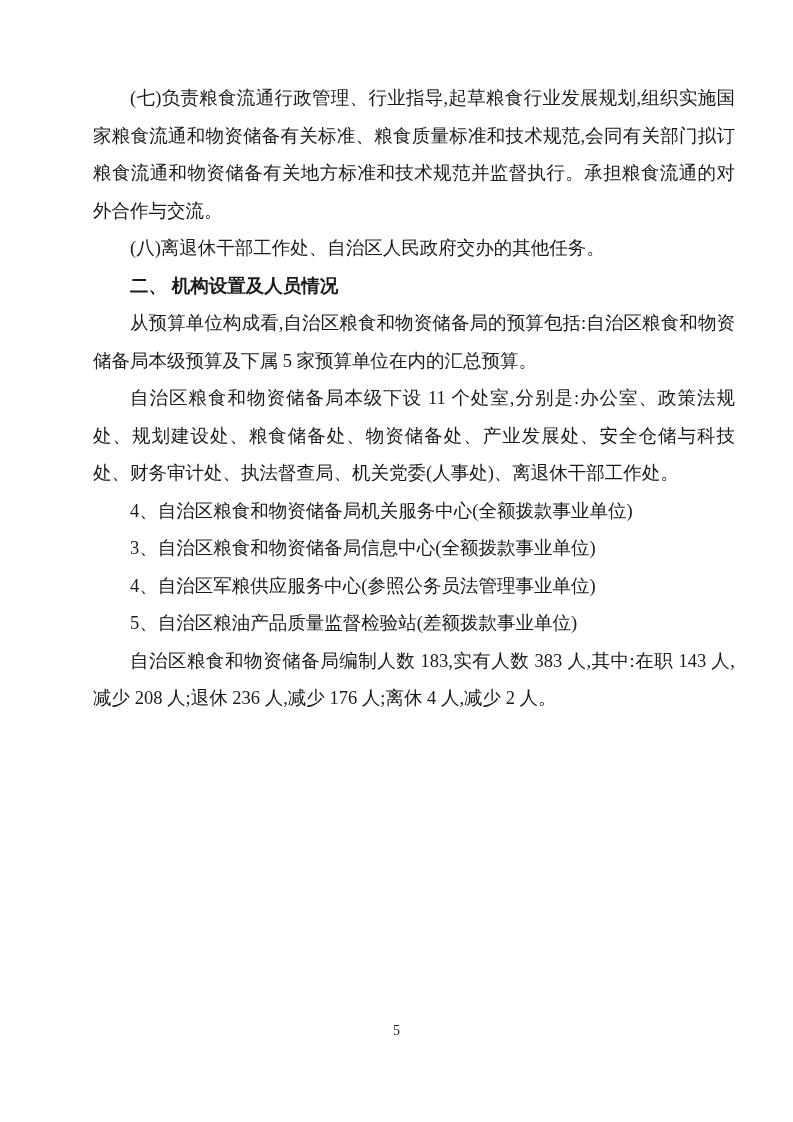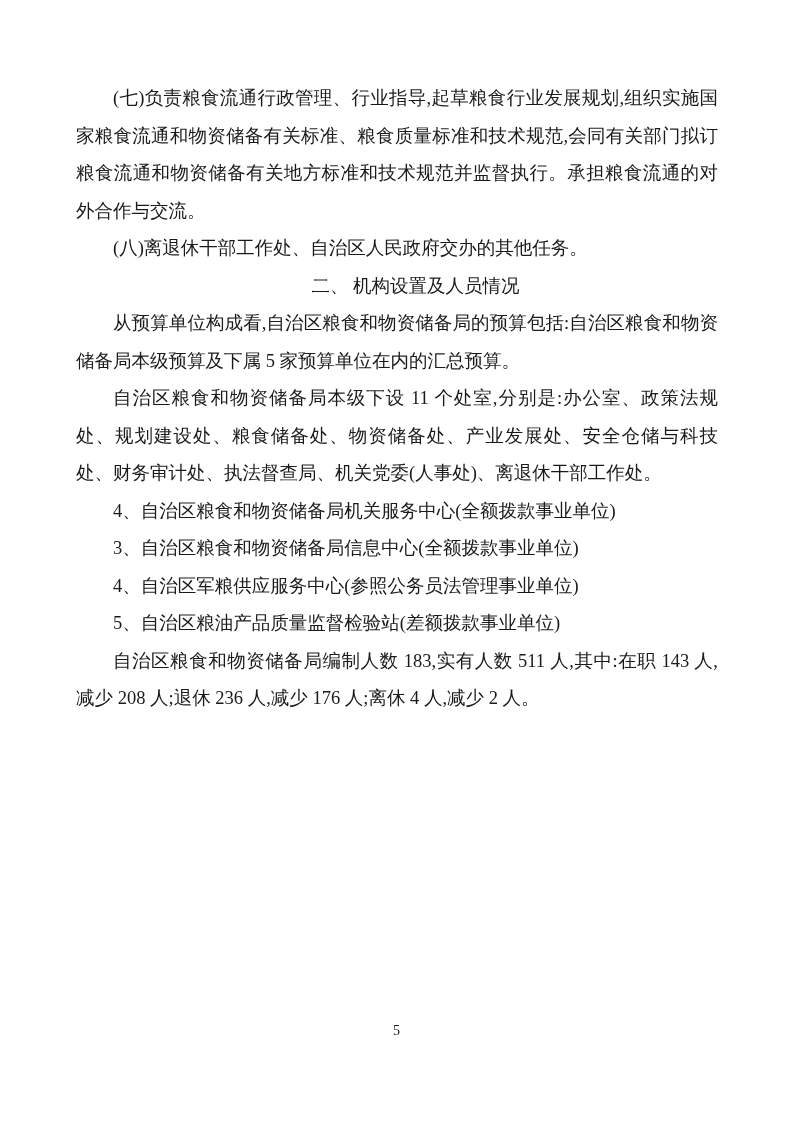--- a/index.html
+++ b/index.html
@@ -11,36 +11,36 @@
     position: relative;
     width: 793px;
     height: 1122px;
     background: #ffffff;
     font-family: "Liberation Serif", "DejaVu Serif", serif;
     color: #1a1a1a;
     overflow: hidden;
   }
   .content {
     position: absolute;
-    left: 76px;
+    left: 93px;
     top: 80px;
     width: 642px;
     font-size: 18.5px;
     line-height: 37.5px;
     text-align: justify;
     text-justify: inter-ideograph;
   }
   .content p {
     margin: 0;
     padding: 0;
     text-indent: 2em;
   }
   .content p.heading {
-    font-weight: normal;
-    text-align: center;
+    font-weight: bold;
+    text-align: left;
   }
   .page-number {
     position: absolute;
     top: 1022px;
     left: 0;
     width: 100%;
     text-align: center;
     font-size: 14px;
     line-height: 18px;
     color: #1a1a1a;
@@ -53,16 +53,16 @@
   <div class="content">
     <p>(七)负责粮食流通行政管理、行业指导,起草粮食行业发展规划,组织实施国家粮食流通和物资储备有关标准、粮食质量标准和技术规范,会同有关部门拟订粮食流通和物资储备有关地方标准和技术规范并监督执行。承担粮食流通的对外合作与交流。</p>
     <p>(八)离退休干部工作处、自治区人民政府交办的其他任务。</p>
     <p class="heading">二、 机构设置及人员情况</p>
     <p>从预算单位构成看,自治区粮食和物资储备局的预算包括:自治区粮食和物资储备局本级预算及下属 5 家预算单位在内的汇总预算。</p>
     <p>自治区粮食和物资储备局本级下设 11 个处室,分别是:办公室、政策法规处、规划建设处、粮食储备处、物资储备处、产业发展处、安全仓储与科技处、财务审计处、执法督查局、机关党委(人事处)、离退休干部工作处。</p>
     <p>4、自治区粮食和物资储备局机关服务中心(全额拨款事业单位)</p>
     <p>3、自治区粮食和物资储备局信息中心(全额拨款事业单位)</p>
     <p>4、自治区军粮供应服务中心(参照公务员法管理事业单位)</p>
     <p>5、自治区粮油产品质量监督检验站(差额拨款事业单位)</p>
-    <p>自治区粮食和物资储备局编制人数 183,实有人数 511 人,其中:在职 143 人,减少 208 人;退休 236 人,减少 176 人;离休 4 人,减少 2 人。</p>
+    <p>自治区粮食和物资储备局编制人数 183,实有人数 383 人,其中:在职 143 人,减少 208 人;退休 236 人,减少 176 人;离休 4 人,减少 2 人。</p>
   </div>
   <div class="page-number">5</div>
 </div>
 
 </body></html>

